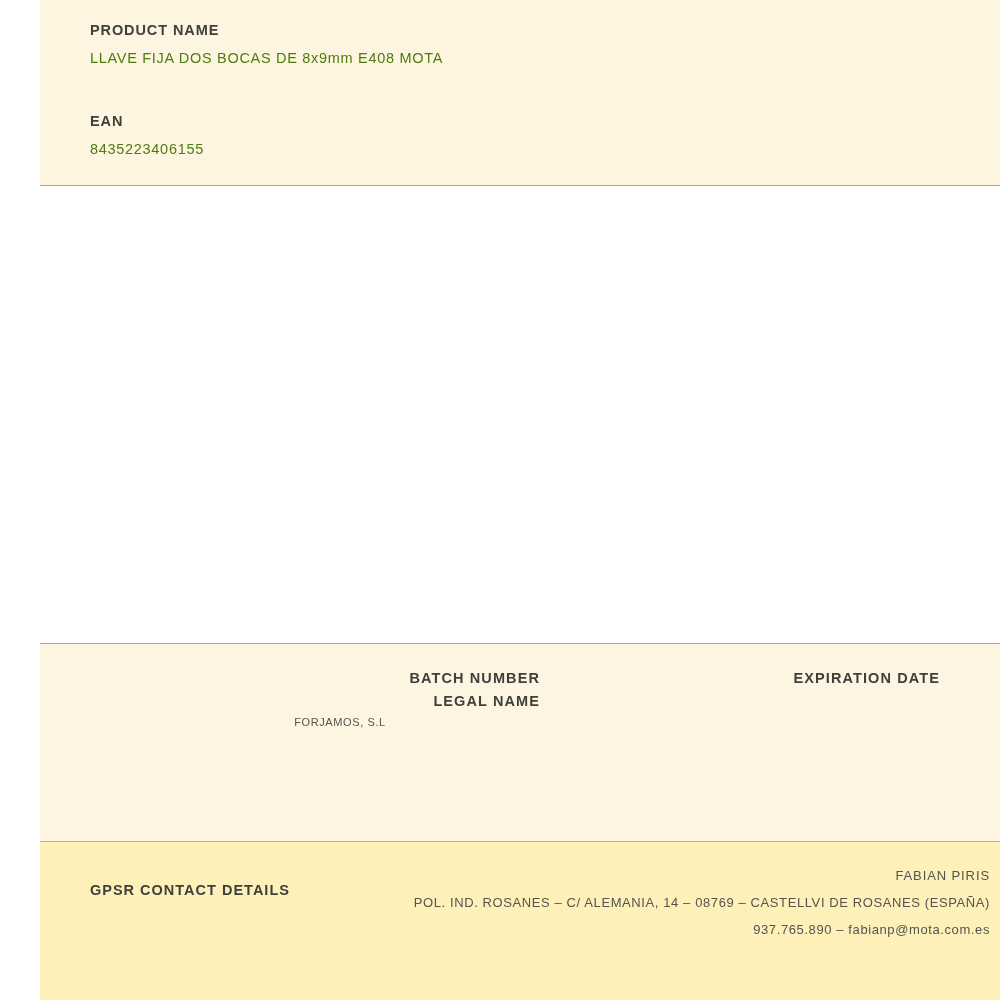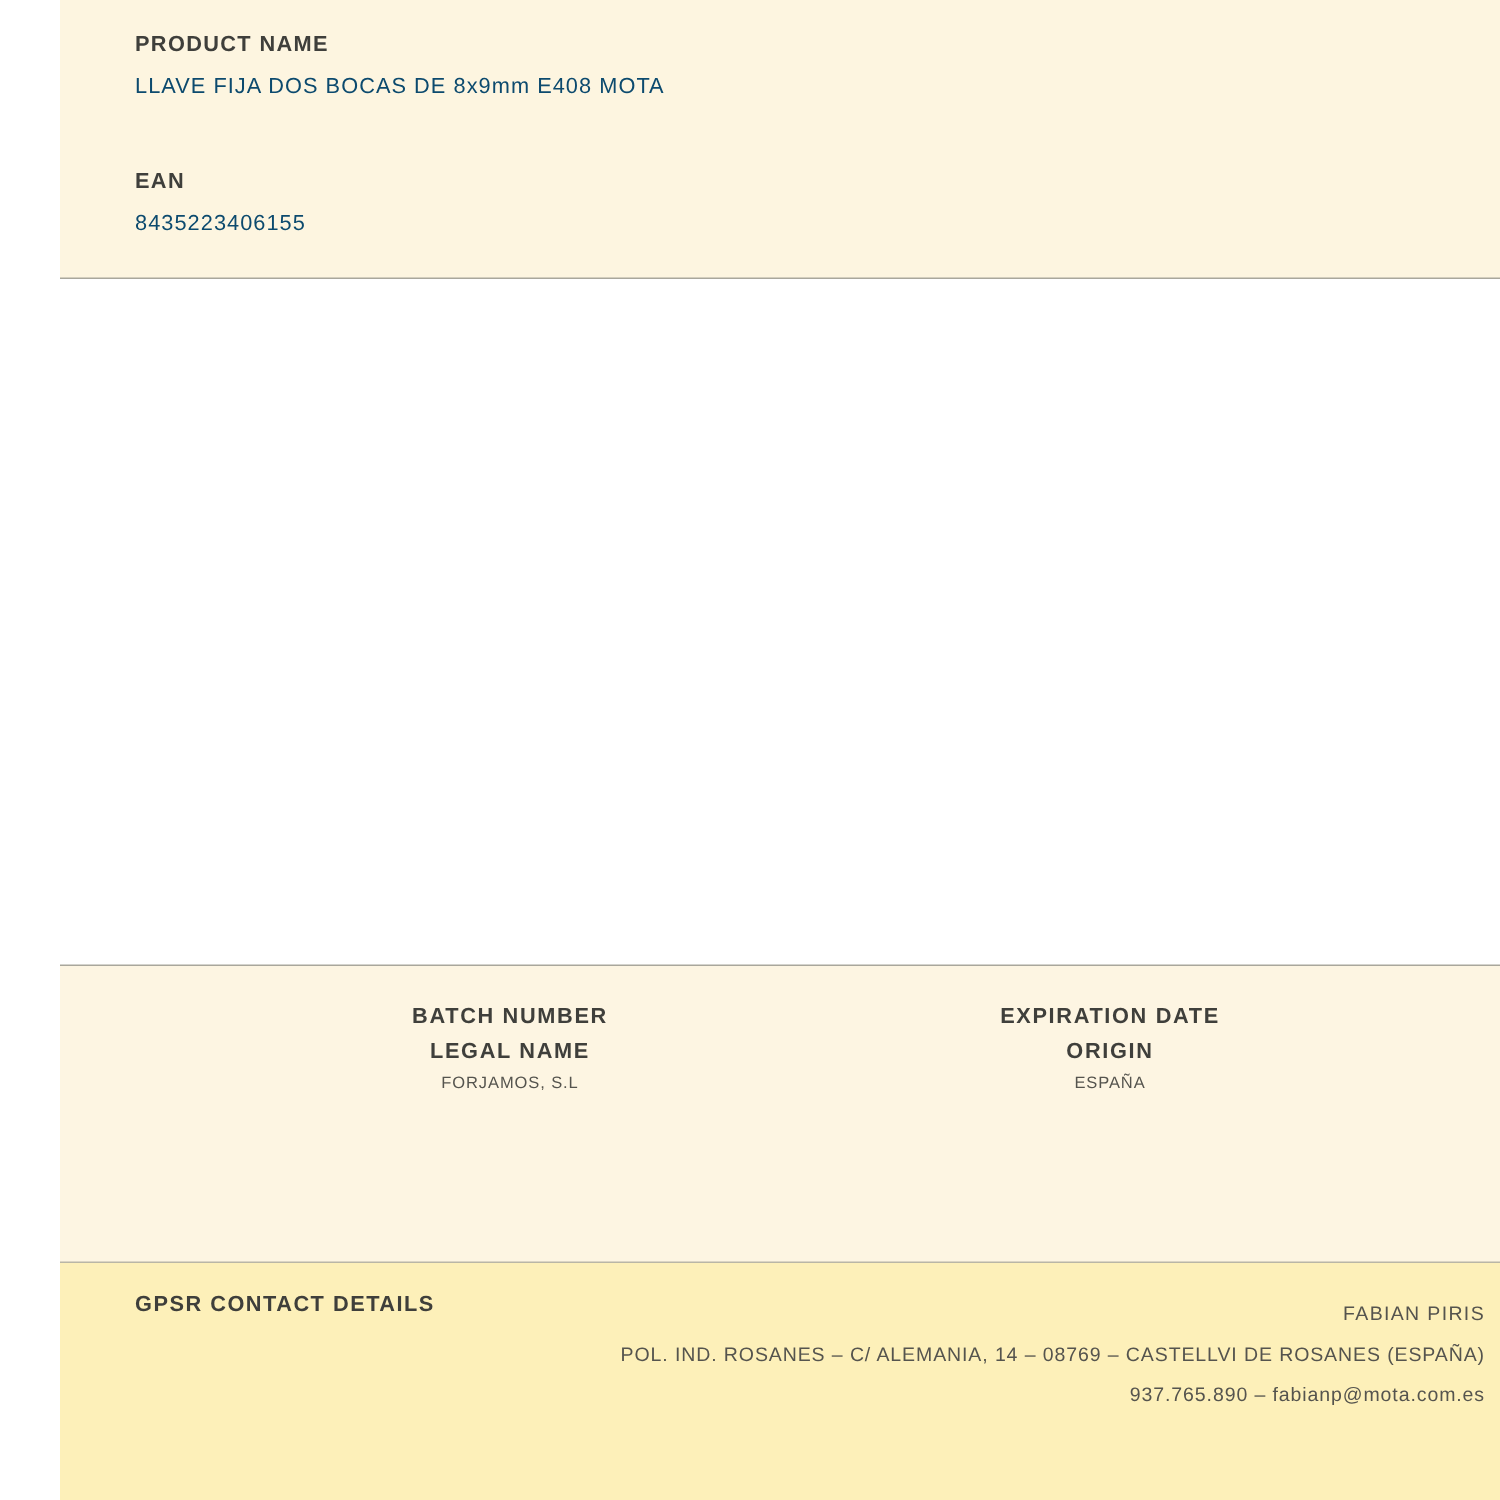--- a/index.html
+++ b/index.html
@@ -35,21 +35,21 @@
     font-size: 14.5px;
     font-weight: bold;
     letter-spacing: 0.9px;
     color: #3f3f3b;
     margin: 0 0 12px 0;
     text-transform: uppercase;
   }
   .field-value {
     font-size: 14.5px;
     letter-spacing: 0.7px;
-    color: #0c4a6e;
+    color: #4d7c0f;
     margin: 0;
   }
   .field-group + .field-group {
     margin-top: 47px;
   }
 
   
   .image-area {
     flex: 1 1 auto;
     background: #ffffff;
@@ -76,41 +76,42 @@
   }
   .info-cell.left { margin-left: 100px; }
   .info-cell.right { flex: 0 0 40%; }
   .info-title {
     font-size: 14.5px;
     font-weight: bold;
     letter-spacing: 1.1px;
     color: #3f3f3b;
     margin: 0;
     text-transform: uppercase;
+    text-align: right;
   }
   .info-value {
     font-size: 11px;
     letter-spacing: 0.6px;
     color: #55544e;
     margin: 7px 0 0 0;
   }
   .info-row.second { }
 
   
   .footer {
     background: #fdf0b9;
     box-sizing: border-box;
     height: 158px;
     padding: 20px 50px 0 50px;
     position: relative;
   }
   .footer-title {
     position: absolute;
     left: 50px;
-    top: 20px;
+    top: 40px;
     font-size: 14.5px;
     font-weight: bold;
     letter-spacing: 1.0px;
     color: #3f3f3b;
     text-transform: uppercase;
   }
   .footer-lines {
     text-align: right;
     font-size: 13px;
     letter-spacing: 0.6px;
@@ -147,24 +148,20 @@
       <div class="info-cell right">
         <p class="info-title">EXPIRATION DATE</p>
         <p class="info-value"></p>
       </div>
     </div>
     <div class="info-row second">
       <div class="info-cell left">
         <p class="info-title">LEGAL NAME</p>
         <p class="info-value">FORJAMOS, S.L</p>
       </div>
-      <div class="info-cell right">
-        <p class="info-title">ORIGIN</p>
-        <p class="info-value">ESPAÑA</p>
-      </div>
     </div>
   </div>
 
   <div class="footer">
     <div class="footer-title">GPSR CONTACT DETAILS</div>
     <div class="footer-lines">
       <div class="line-1">FABIAN PIRIS</div>
       <div>POL. IND. ROSANES – C/ ALEMANIA, 14 – 08769 – CASTELLVI DE ROSANES (ESPAÑA)</div>
       <div>937.765.890 – fabianp@mota.com.es</div>
     </div>

